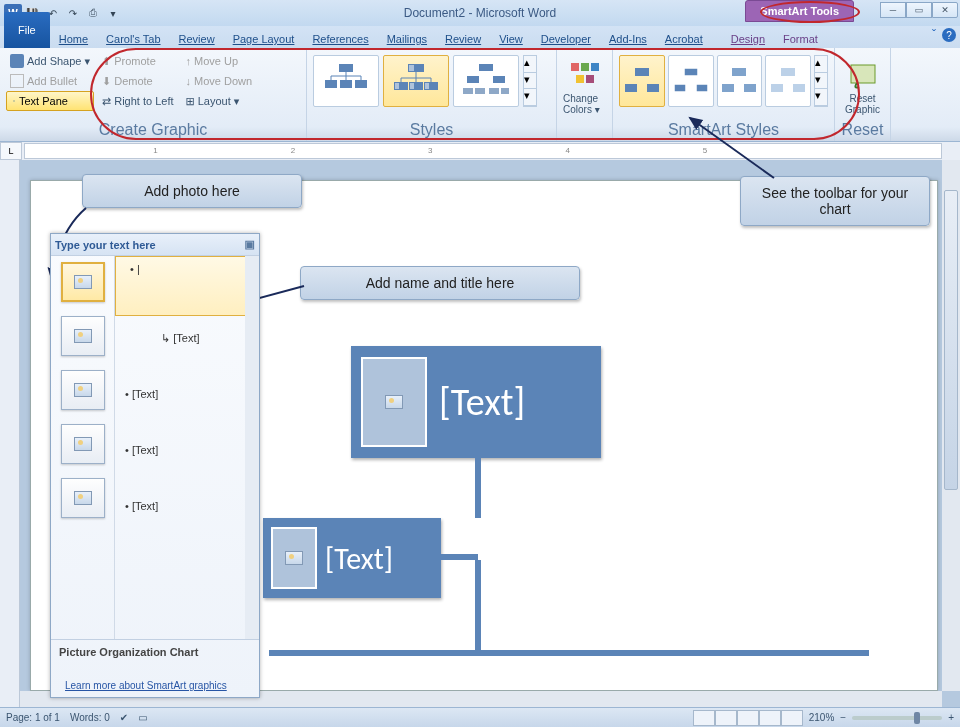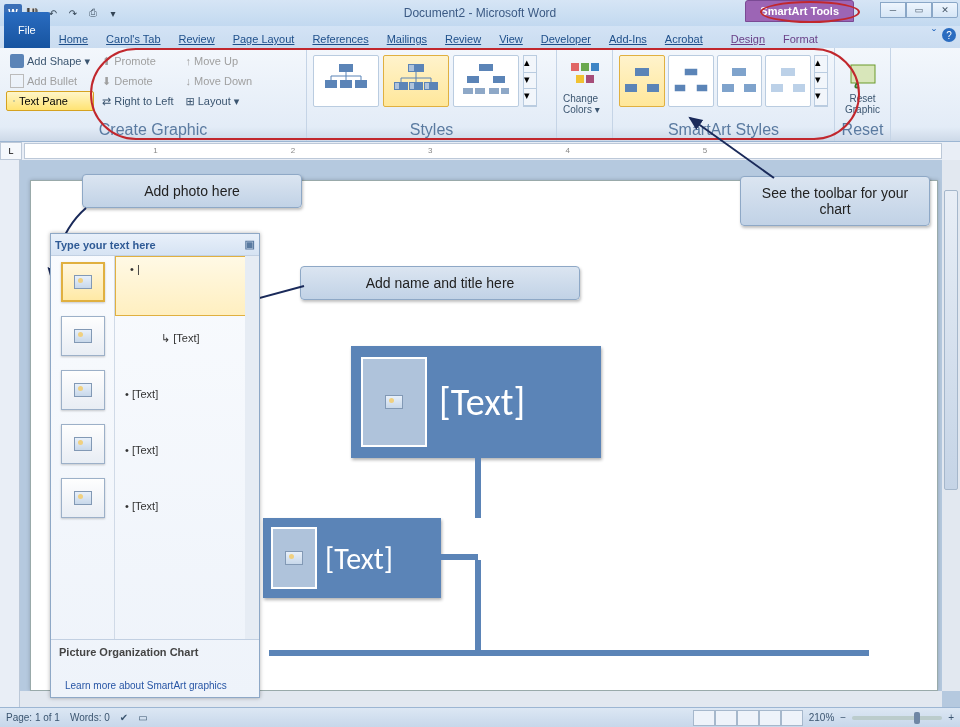--- a/index.html
+++ b/index.html
@@ -84,21 +84,21 @@
 .tp-header{background:linear-gradient(#e8f0fa,#d6e3f3);padding:4px 4px;font-size:11px;font-weight:bold;color:#2f5a95;display:flex;justify-content:space-between;align-items:center;border-bottom:1px solid #c2d0e2;}
 .tp-body{flex:1;display:flex;overflow:hidden;}
 .tp-thumbs{width:64px;border-right:1px solid #d0dae7;display:flex;flex-direction:column;align-items:center;padding-top:6px;gap:14px;}
 .tp-thumb{width:44px;height:40px;border:1px solid #9cb0c8;background:linear-gradient(#fefefe,#e8edf4);display:flex;align-items:center;justify-content:center;box-shadow:0 1px 2px rgba(0,0,0,0.2);cursor:pointer;}
 .tp-thumb.sel{border:2px solid #e0b040;background:linear-gradient(#fff7e0,#ffe9a5);}
 .tp-list{flex:1;position:relative;}
 .tp-item{position:absolute;left:10px;font-size:11px;color:#333;}
 .tp-item.sel{left:0;top:0;right:12px;height:60px;border:1px solid #e0b040;background:linear-gradient(#fff9e5,#ffefc0);padding:6px 0 0 14px;}
 .tp-info{border-top:1px solid #c2d0e2;padding:6px 8px;font-size:10px;color:#444;}
 .tp-info b{font-size:11px;}
-.tp-info a{color:#2755a5;cursor:pointer;padding-left:6px;}
+.tp-info a{color:#2755a5;text-decoration:underline;cursor:pointer;padding-left:6px;}
 .tp-scroll{position:absolute;right:0;top:0;width:14px;bottom:0;background:#e6ecf4;}
 
 
 .node { position:absolute; background:#5b84b7; box-shadow:1px 2px 3px rgba(0,0,0,0.3);}
 .node-text { font-family: Calibri, sans-serif; font-size:38px; color:#fff; }
 .pic-frame{border:2px solid #fff;background:#afc3db;display:flex;align-items:center;justify-content:center;}
 .pic-ico{width:18px;height:14px;border:1px solid #8299b5;background:linear-gradient(#e8f0fa,#c8d8ea);position:relative;}
 .pic-ico::after{content:"";position:absolute;left:3px;top:2px;width:5px;height:5px;border-radius:50%;background:#f0d080;}
 
 

